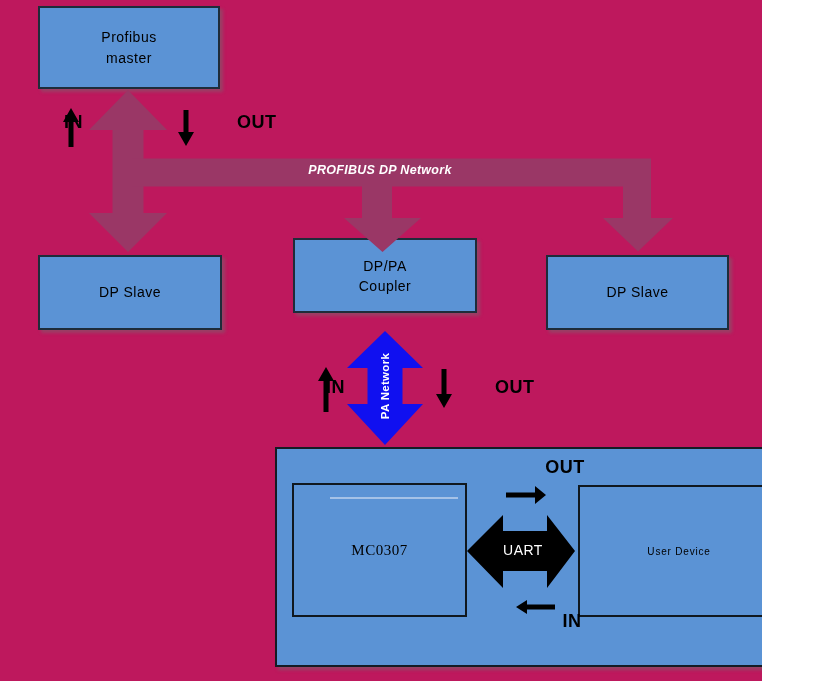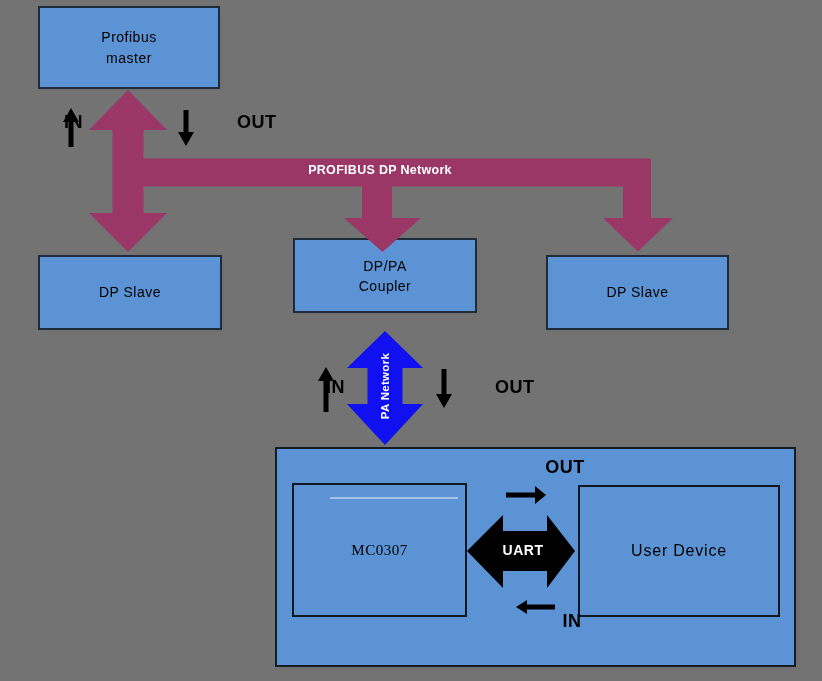--- a/index.html
+++ b/index.html
@@ -3,23 +3,23 @@
 <meta charset="utf-8">
 <style>
   html, body {
     margin: 0;
     padding: 0;
     background: #ffffff;
     font-family: "Liberation Sans", sans-serif;
   }
   #canvas {
     position: relative;
-    width: 822px;
+    width: 762px;
     height: 681px;
-    background: #737373;
+    background: #be185d;
     overflow: hidden;
   }
   .node {
     position: absolute;
     background: #5b93d5;
     border: 2px solid #1e2c3a;
     box-sizing: border-box;
     display: flex;
     align-items: center;
     justify-content: center;
@@ -69,21 +69,21 @@
     letter-spacing: 0.5px;
     white-space: pre-line;
   }
   #mc-highlight-line {
     position: absolute;
     left: 36px; top: 12px;
     width: 128px; height: 2px;
     background: rgba(225,234,245,0.55);
     z-index: 3;
   }
-  #user-box .lbl { font-size: 16px; letter-spacing: 0.8px; }
+  #user-box .lbl { font-size: 10px; letter-spacing: 0.8px; }
 
   #arrow-layer {
     position: absolute;
     left: 0; top: 0;
     width: 822px; height: 681px;
     z-index: 4;
     pointer-events: none;
   }
 
   .flow-label {
@@ -100,20 +100,21 @@
   #dp-network-label {
     position: absolute;
     left: 280px; top: 163px;
     width: 200px;
     text-align: center;
     color: #ffffff;
     font-weight: bold;
     font-size: 12.5px;
     letter-spacing: 0.3px;
     z-index: 6;
+    font-style: italic;
   }
   #pa-network-label {
     position: absolute;
     left: 325px; top: 376px;
     width: 120px; height: 20px;
     text-align: center;
     color: #ffffff;
     font-weight: bold;
     font-size: 11.5px;
     letter-spacing: 0.3px;
@@ -121,21 +122,21 @@
     transform-origin: 50% 50%;
     z-index: 6;
     line-height: 20px;
   }
   #uart-label {
     position: absolute;
     left: 495px; top: 542px;
     width: 56px;
     text-align: center;
     color: #ffffff;
-    font-weight: bold;
+    font-weight: normal;
     font-size: 14px;
     letter-spacing: 0.5px;
     z-index: 6;
   }
   #uart-out-label { left: 505px; top: 457px; width: 48px; }
   #uart-in-label  { left: 516px; top: 611px; width: 40px; }
   #pa-slave-label {
     position: absolute;
     left: 463px; top: 637px;
     width: 140px;

